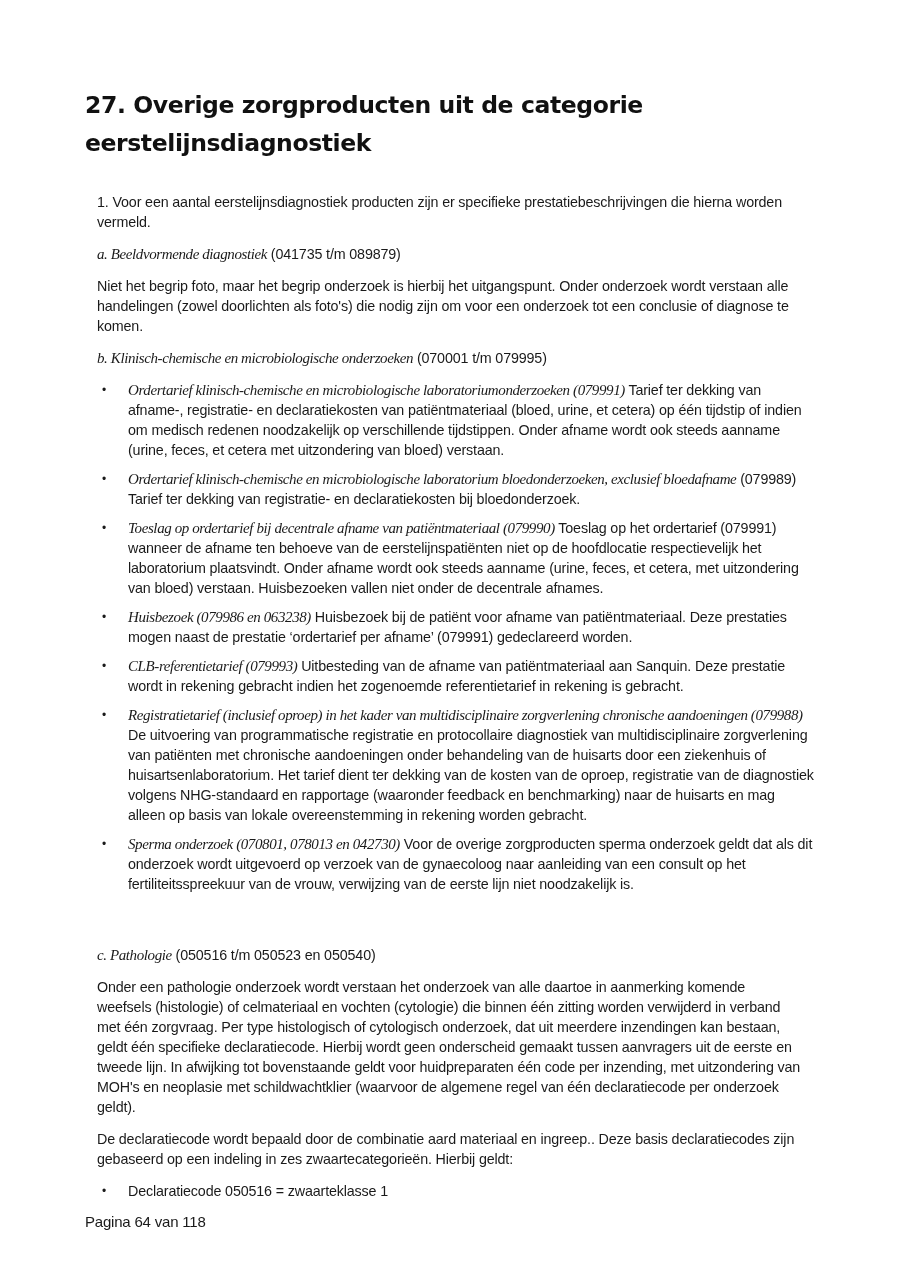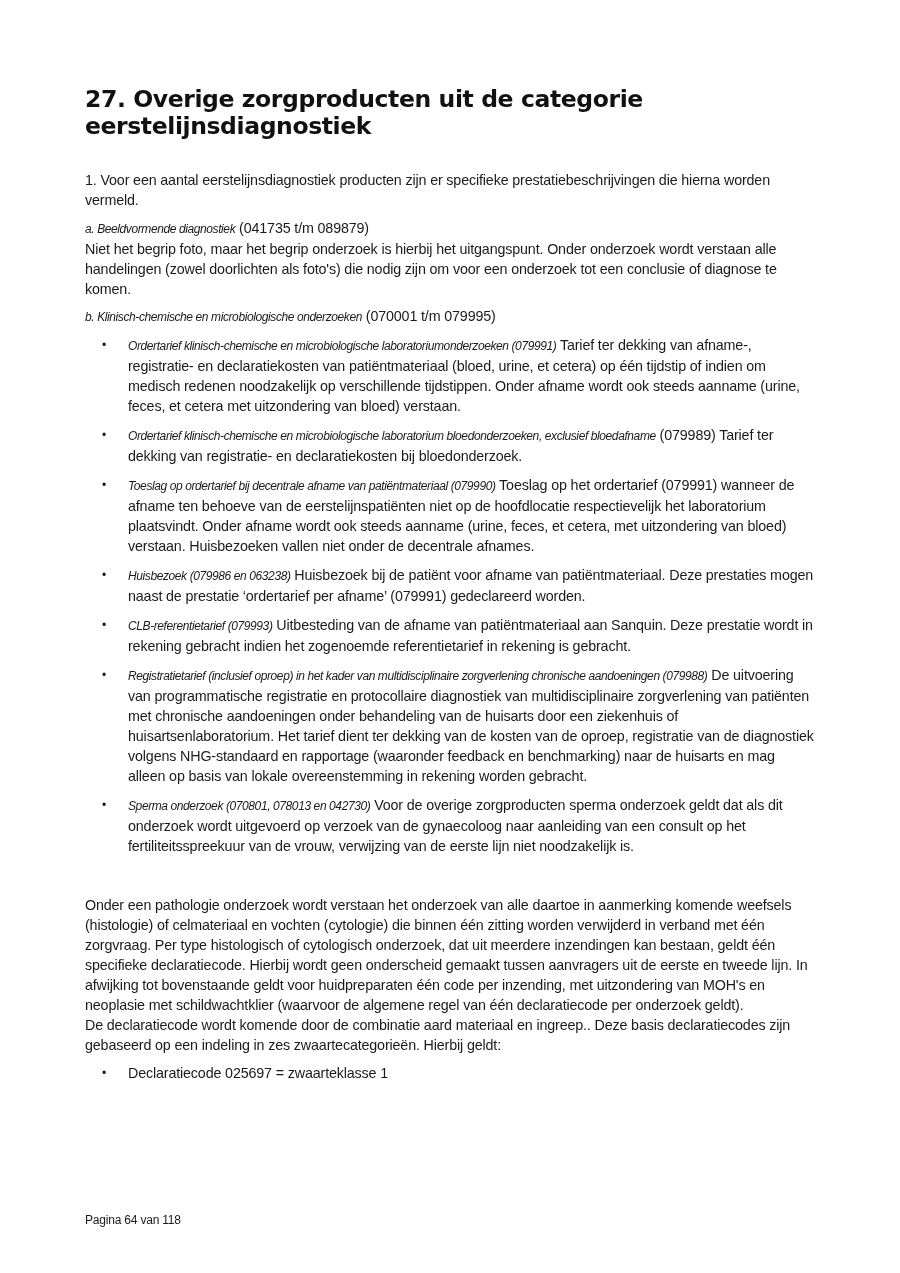--- a/index.html
+++ b/index.html
@@ -3,34 +3,34 @@
   <meta charset="utf-8">
   <style>
     html, body { margin: 0; padding: 0; background: #ffffff; }
     body {
       width: 900px; height: 1273px; position: relative; overflow: hidden;
       font-family: "Liberation Sans", sans-serif; color: #1a1a1a;
     }
     .page { position: absolute; left: 85px; top: 86px; width: 730px; }
     h1 {
       font-family: "DejaVu Sans", sans-serif;
-      font-size: 23.5px; line-height: 27px; font-weight: bold;
+      font-size: 23.5px; line-height: 38px; font-weight: bold;
       margin: 0 0 30px 0; letter-spacing: -0.4px; color: #111;
     }
-    p { margin: 0; font-size: 14.3px; line-height: 20px; letter-spacing: -0.15px; }
+    p { margin: 12px; font-size: 14.3px; line-height: 20px; letter-spacing: -0.15px; }
     .para-intro { margin-bottom: 8px; }
     .section-block { margin-bottom: 7px; }
-    .label-it { font-style: italic; font-size: 12px; letter-spacing: -0.4px; }
+    .label-it { font-style: italic; font-size: 15px; letter-spacing: -0.4px; font-family: Liberation Serif, serif; }
     ul { list-style: none; margin: 8px 0 0 0; padding: 0; }
     li { position: relative; padding-left: 43px; font-size: 14.3px; line-height: 20px; letter-spacing: -0.15px; margin-bottom: 9px; }
     li .bullet { position: absolute; left: 17px; top: 0; font-size: 12px; }
     .spacer { height: 30px; }
     .footer {
       position: absolute; top: 1213px; left: 85px; width: 730px;
-      font-size: 12px; display: flex; justify-content: space-between; letter-spacing: -0.2px;
+      font-size: 15px; display: flex; justify-content: space-between; letter-spacing: -0.2px;
     }
   </style>
 </head>
 <body>
 
 <div class="page">
   <h1>27. Overige zorgproducten uit de categorie eerstelijnsdiagnostiek</h1>
 
   <p class="para-intro">1. Voor een aantal eerstelijnsdiagnostiek producten zijn er specifieke prestatiebeschrijvingen die hierna worden vermeld.</p>
 
@@ -48,23 +48,24 @@
       <li><span class="bullet">•</span><span class="label-it">Huisbezoek (079986 en 063238)</span><span> Huisbezoek bij de patiënt voor afname van patiëntmateriaal. Deze prestaties mogen naast de prestatie ‘ordertarief per afname’ (079991) gedeclareerd worden.</span></li>
       <li><span class="bullet">•</span><span class="label-it">CLB-referentietarief (079993)</span><span> Uitbesteding van de afname van patiëntmateriaal aan Sanquin. Deze prestatie wordt in rekening gebracht indien het zogenoemde referentietarief in rekening is gebracht.</span></li>
       <li><span class="bullet">•</span><span class="label-it">Registratietarief (inclusief oproep) in het kader van multidisciplinaire zorgverlening chronische aandoeningen (079988)</span><span> De uitvoering van programmatische registratie en protocollaire diagnostiek van multidisciplinaire zorgverlening van patiënten met chronische aandoeningen onder behandeling van de huisarts door een ziekenhuis of huisartsenlaboratorium. Het tarief dient ter dekking van de kosten van de oproep, registratie van de diagnostiek volgens NHG-standaard en rapportage (waaronder feedback en benchmarking) naar de huisarts en mag alleen op basis van lokale overeenstemming in rekening worden gebracht.</span></li>
       <li><span class="bullet">•</span><span class="label-it">Sperma onderzoek (070801, 078013 en 042730)</span><span> Voor de overige zorgproducten sperma onderzoek geldt dat als dit onderzoek wordt uitgevoerd op verzoek van de gynaecoloog naar aanleiding van een consult op het fertiliteitsspreekuur van de vrouw, verwijzing van de eerste lijn niet noodzakelijk is.</span></li>
     </ul>
   </div>
 
   <div class="spacer"></div>
 
   <div>
+    <p><span class="label-it">c. Pathologie</span><span> (050516 t/m 050523 en 050540)</span></p>
     <p>Onder een pathologie onderzoek wordt verstaan het onderzoek van alle daartoe in aanmerking komende weefsels (histologie) of celmateriaal en vochten (cytologie) die binnen één zitting worden verwijderd in verband met één zorgvraag. Per type histologisch of cytologisch onderzoek, dat uit meerdere inzendingen kan bestaan, geldt één specifieke declaratiecode. Hierbij wordt geen onderscheid gemaakt tussen aanvragers uit de eerste en tweede lijn. In afwijking tot bovenstaande geldt voor huidpreparaten één code per inzending, met uitzondering van MOH's en neoplasie met schildwachtklier (waarvoor de algemene regel van één declaratiecode per onderzoek geldt).</p>
-    <p>De declaratiecode wordt komende door de combinatie aard materiaal en ingreep.. Deze basis declaratiecodes zijn gebaseerd op een indeling in zes zwaartecategorieën. Hierbij geldt:</p>
+    <p>De declaratiecode wordt bepaald door de combinatie aard materiaal en ingreep.. Deze basis declaratiecodes zijn gebaseerd op een indeling in zes zwaartecategorieën. Hierbij geldt:</p>
     <ul>
-      <li><span class="bullet">•</span><span>Declaratiecode 025697 = zwaarteklasse 1</span></li>
+      <li><span class="bullet">•</span><span>Declaratiecode 050516 = zwaarteklasse 1</span></li>
     </ul>
   </div>
 </div>
 
 <div class="footer">
   <span>Pagina 64 van 118</span>
 </div>
 
 </body></html>

